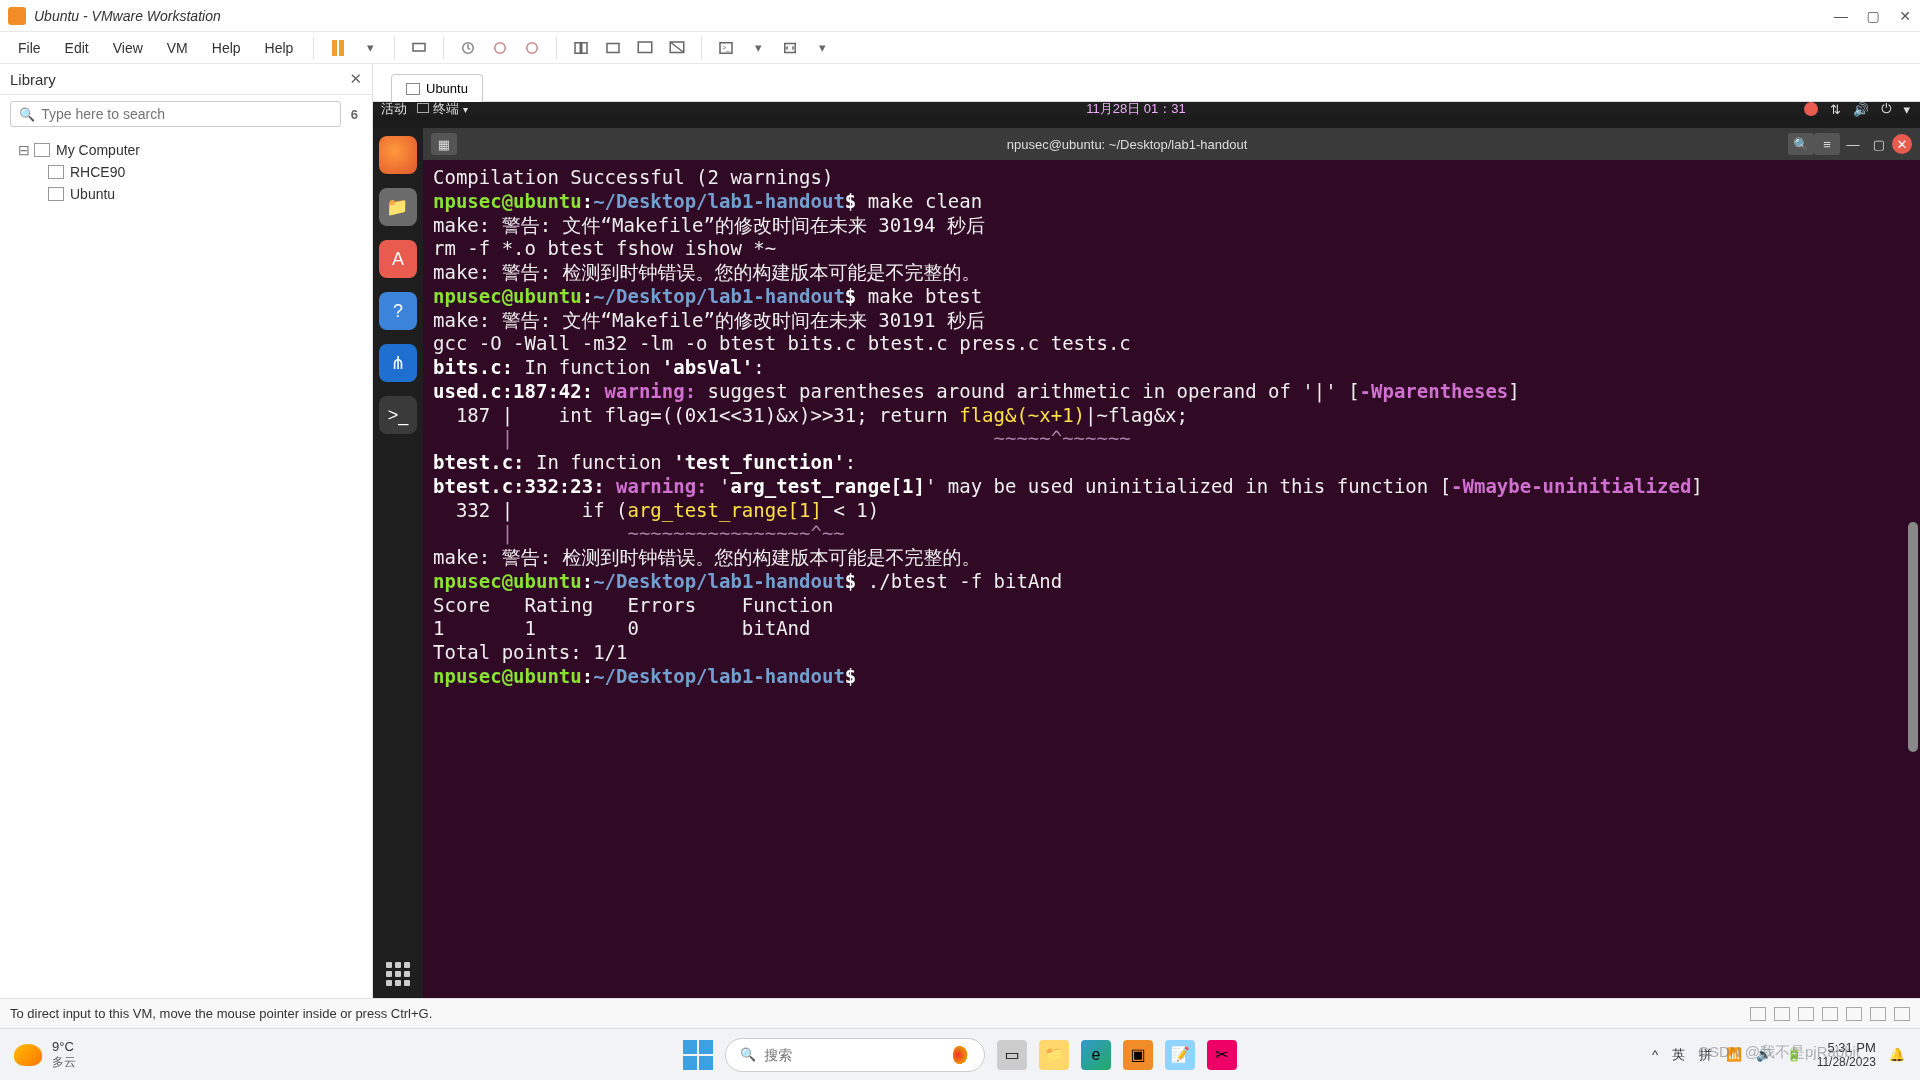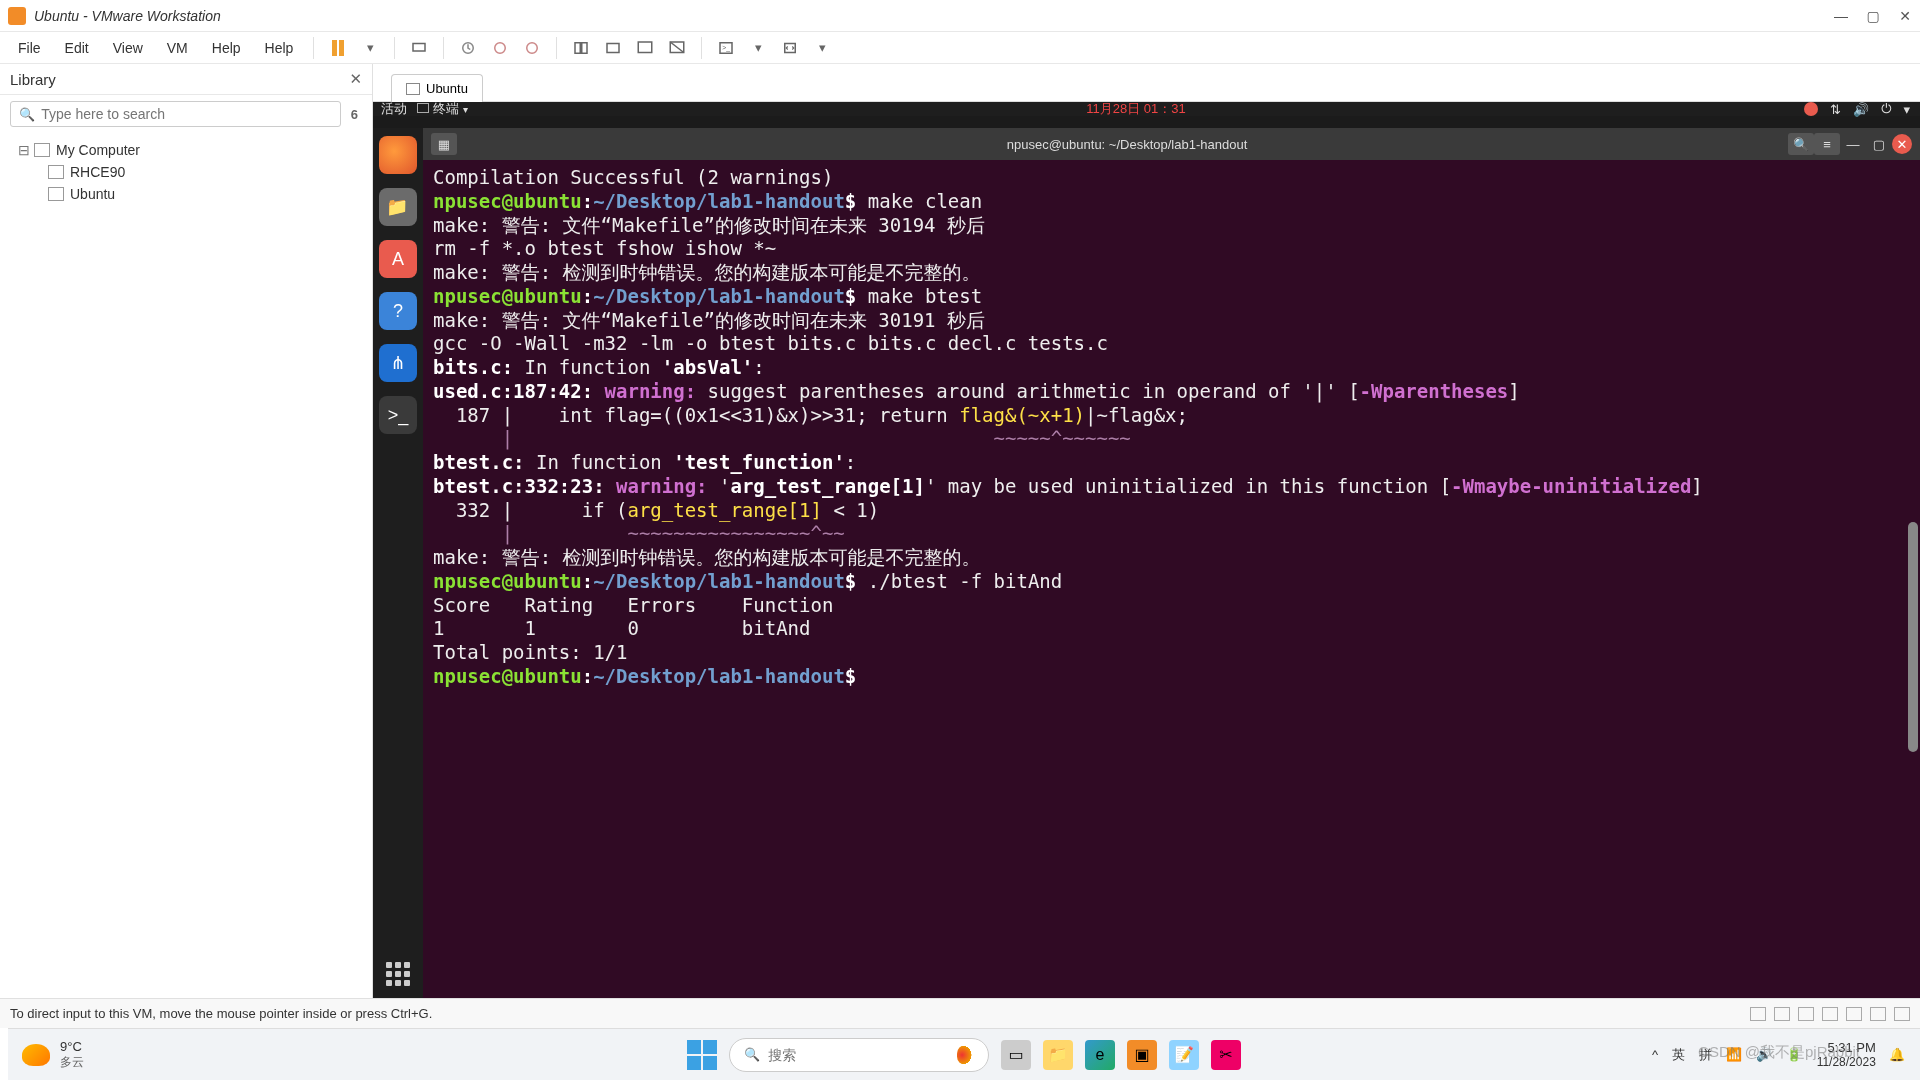--- a/index.html
+++ b/index.html
@@ -31,21 +31,21 @@
 .tree .node.lv2 { padding-left: 44px;}
 .tree .ico { width:16px; height:14px; border:1px solid #999; display:inline-block;}
 .tree .twisty { width:10px; display:inline-block; color:#777;}
 .vm-area { flex:1; background:#fff; display:flex; flex-direction:column; position:relative;}
 .vm-tabs { height:38px; display:flex; align-items:flex-end; padding-left:8px; border-bottom:1px solid #ddd;}
 .vm-tab { display:flex; align-items:center; gap:6px; padding:6px 14px; border:1px solid #ccc; border-bottom:none; border-radius:4px 4px 0 0; background:#fff; position:relative; top:1px;}
 .vm-screen { flex:1; background:#1b1b1b; position:relative; overflow:hidden;}
 
 .ub-top { height:14px; background:#1e1e1e; color:#ddd; display:flex; align-items:center; font-size:13px;}
 .ub-top .left { display:flex; align-items:center; gap:10px; padding-left:8px;}
-.ub-top .center { flex:1; text-align:center; color:#ef4444;}
+.ub-top .center { flex:1; text-align:center; color:#f0abfc;}
 .ub-top .right { display:flex; align-items:center; gap:12px; padding-right:10px;}
 .ub-top .pill{ background:#e95b4e; width:14px;height:14px;border-radius:50%; display:inline-block;}
 .ub-top .drop::after{content:"▾"; margin-left:4px; font-size:10px;}
 .ub-dock { position:absolute; left:0; top:26px; bottom:0; width:50px; background:rgba(30,30,30,0.85); display:flex; flex-direction:column; align-items:center; padding-top:8px; gap:14px;}
 .ub-dock .dicon { width:38px; height:38px; border-radius:8px; display:flex; align-items:center; justify-content:center; color:#fff; font-size:18px;}
 .di-ff{ background:radial-gradient(circle at 40% 40%,#ff9a3c,#e0562c);}
 .di-files{ background:#6b6b6b;}
 .di-soft{ background:#e95b4e;}
 .di-help{ background:#3b84d9; border-radius:50%;}
 .di-code{ background:#1f6fd0;}
@@ -65,21 +65,21 @@
 .c-warn{ color:#d070d0; font-weight:bold;}
 .c-hl{ color:#fde047;}
 .c-cmd{ color:#eee;}
 .underline{ color:#ad7fa8;}
 .scrollbar { position:absolute; right:2px; top:60px; bottom:6px; width:12px;}
 .scrollbar .thumb{ position:absolute; right:0; width:10px; background:#888; border-radius:5px;}
 .statusbar { height:30px; border-top:1px solid #e0e0e0; display:flex; align-items:center; padding:0 10px; font-size:13px; color:#333; background:#f8f8f8;}
 .statusbar .right-icons{ margin-left:auto; display:flex; gap:8px; color:#888;}
 .statusbar .right-icons span{ width:16px; height:14px; border:1px solid #aaa; display:inline-block;}
 
-.win-taskbar { position:absolute; left:0; right:0; bottom:0; height:52px; background:#f1f3f6; display:flex; align-items:center; padding:0 14px; border-top:1px solid #ddd;margin-left:8px;}
+.win-taskbar { position:absolute; left:0; right:0; bottom:0; height:52px; background:#f1f3f6; display:flex; align-items:center; padding:0 14px; border-top:1px solid #ddd;}
 .win-left { display:flex; align-items:center; gap:10px; color:#333;}
 .weather-ico{ width:28px;height:22px;background:linear-gradient(135deg,#fb0,#f70);border-radius:50% 50% 40% 40%;}
 .win-center { position:absolute; left:50%; transform:translateX(-50%); display:flex; align-items:center; gap:12px;}
 .win-start { width:30px; height:30px; display:grid; grid-template-columns:1fr 1fr; grid-template-rows:1fr 1fr; gap:2px;}
 .win-start span:nth-child(1){background:#3ba1e3;} .win-start span:nth-child(2){background:#3ba1e3;} .win-start span:nth-child(3){background:#3ba1e3;} .win-start span:nth-child(4){background:#3ba1e3;}
 .win-search { display:flex; align-items:center; gap:8px; background:#fff; border:1px solid #ccc; border-radius:20px; padding:6px 14px; width:260px;}
 .win-search input{ border:none; outline:none; flex:1; font-size:14px;}
 .win-search .colorful{ width:34px;height:20px; background:radial-gradient(circle at 30% 50%,#e33,#e90 60%,transparent 61%); border-radius:10px;}
 .app-ico { width:30px;height:30px; border-radius:4px; display:inline-flex; align-items:center; justify-content:center; font-size:16px;}
 .ai-explorer{background:#ffd76b;} .ai-edge{background:linear-gradient(135deg,#39c,#2a6);} .ai-vm{background:#f28c28;} .ai-note{background:#8fd3ff;} .ai-snip{background:#e06;}
@@ -267,21 +267,21 @@
           <span class="tbtn2">▢</span>
           <span class="close-btn">✕</span>
         </div>
         <div class="term-body"><span>Compilation Successful (2 warnings)</span>
 <span class="c-user">npusec@ubuntu</span><span class="c-bold">:</span><span class="c-path">~/Desktop/lab1-handout</span><span class="c-bold">$</span> <span class="c-cmd">make clean</span>
 <span>make: 警告: 文件“Makefile”的修改时间在未来 30194 秒后</span>
 <span>rm -f *.o btest fshow ishow *~</span>
 <span>make: 警告: 检测到时钟错误。您的构建版本可能是不完整的。</span>
 <span class="c-user">npusec@ubuntu</span><span class="c-bold">:</span><span class="c-path">~/Desktop/lab1-handout</span><span class="c-bold">$</span> <span class="c-cmd">make btest</span>
 <span>make: 警告: 文件“Makefile”的修改时间在未来 30191 秒后</span>
-<span>gcc -O -Wall -m32 -lm -o btest bits.c bits.c decl.c tests.c</span>
+<span>gcc -O -Wall -m32 -lm -o btest bits.c btest.c press.c tests.c</span>
 <span class="c-bold">bits.c:</span><span> In function </span><span class="c-bold">'absVal'</span><span>:</span>
 <span class="c-bold">used.c:187:42: </span><span class="c-warn">warning: </span><span>suggest parentheses around arithmetic in operand of '|' [</span><span class="c-warn">-Wparentheses</span><span>]</span>
 <span>  187 |    int flag=((0x1&lt;&lt;31)&amp;x)&gt;&gt;31; return </span><span class="c-hl">flag&amp;(~x+1)</span><span>|~flag&amp;x;</span>
 <span class="underline">      |                                          ~~~~~^~~~~~~</span>
 <span class="c-bold">btest.c:</span><span> In function </span><span class="c-bold">'test_function'</span><span>:</span>
 <span class="c-bold">btest.c:332:23: </span><span class="c-warn">warning: </span><span>'</span><span class="c-bold">arg_test_range[1]</span><span>' may be used uninitialized in this function [</span><span class="c-warn">-Wmaybe-uninitialized</span><span>]</span>
 <span>  332 |      if (</span><span class="c-hl">arg_test_range[1]</span><span> &lt; 1)</span>
 <span class="underline">      |          ~~~~~~~~~~~~~~~~^~~</span>
 <span>make: 警告: 检测到时钟错误。您的构建版本可能是不完整的。</span>
 <span class="c-user">npusec@ubuntu</span><span class="c-bold">:</span><span class="c-path">~/Desktop/lab1-handout</span><span class="c-bold">$</span> <span class="c-cmd">./btest -f bitAnd</span>

